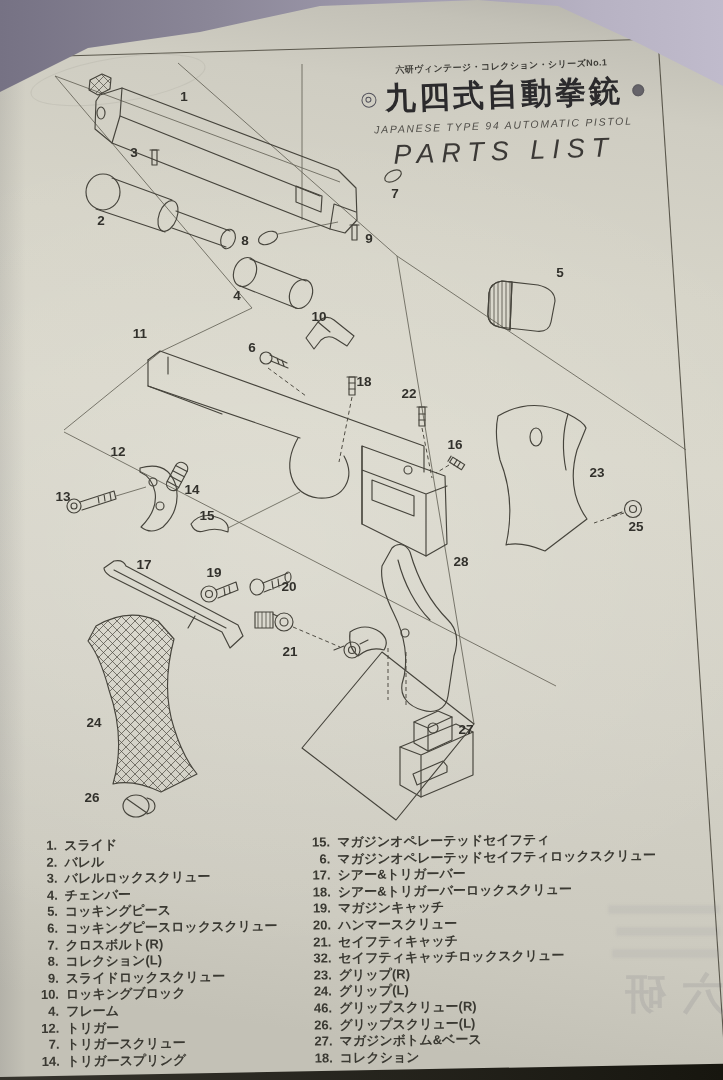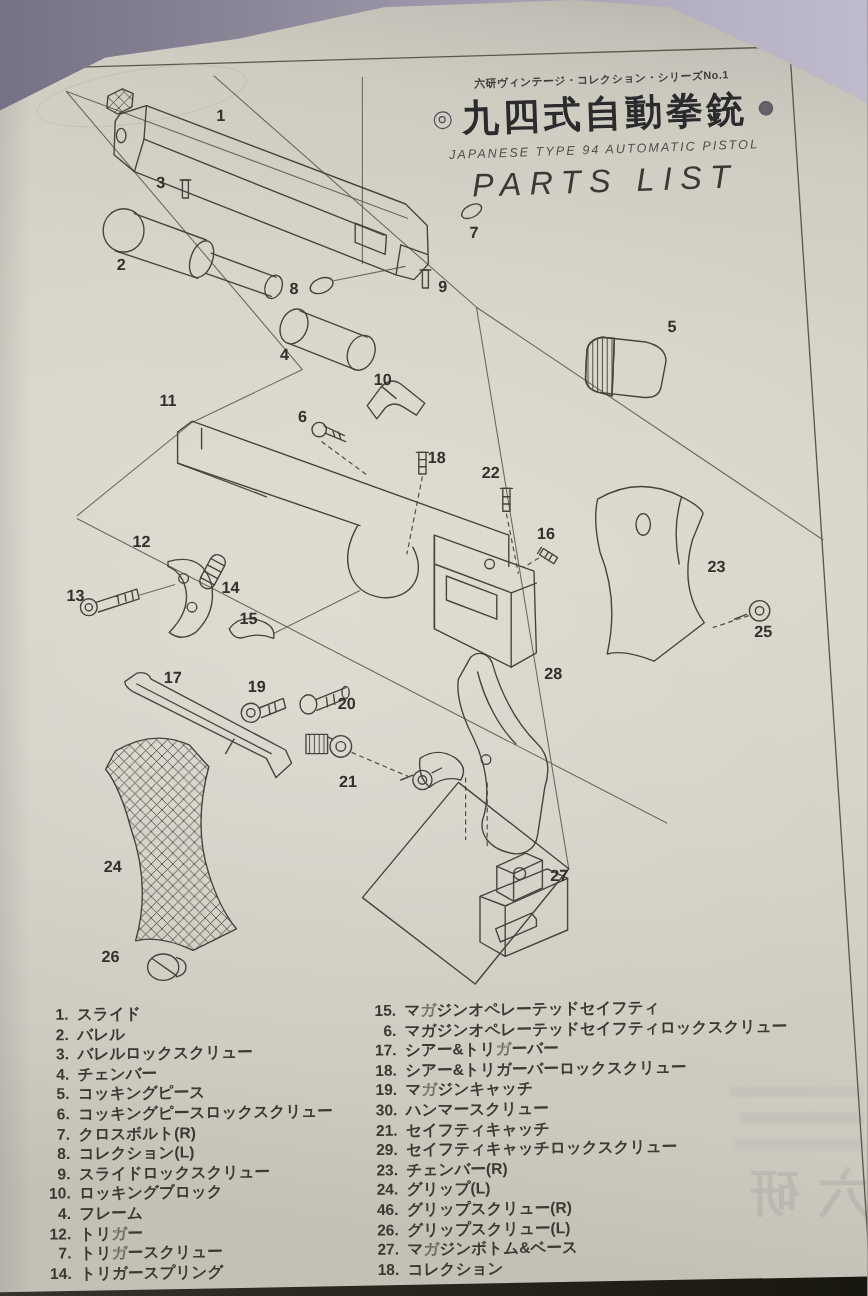--- a/index.html
+++ b/index.html
@@ -371,34 +371,34 @@
         </div>
       <div class="row">
           <span class="num">18.</span>
           <span>シアー&amp;トリガーバーロックスクリュー</span>
         </div>
       <div class="row">
           <span class="num">19.</span>
           <span>マガジンキャッチ</span>
         </div>
       <div class="row">
-          <span class="num">30.</span>
+          <span class="num">20.</span>
           <span>ハンマースクリュー</span>
         </div>
       <div class="row">
           <span class="num">21.</span>
           <span>セイフティキャッチ</span>
         </div>
       <div class="row">
-          <span class="num">29.</span>
+          <span class="num">32.</span>
           <span>セイフティキャッチロックスクリュー</span>
         </div>
       <div class="row">
           <span class="num">23.</span>
-          <span>チェンバー(R)</span>
+          <span>グリップ(R)</span>
         </div>
       <div class="row">
           <span class="num">24.</span>
           <span>グリップ(L)</span>
         </div>
       <div class="row">
           <span class="num">46.</span>
           <span>グリップスクリュー(R)</span>
         </div>
       <div class="row">

